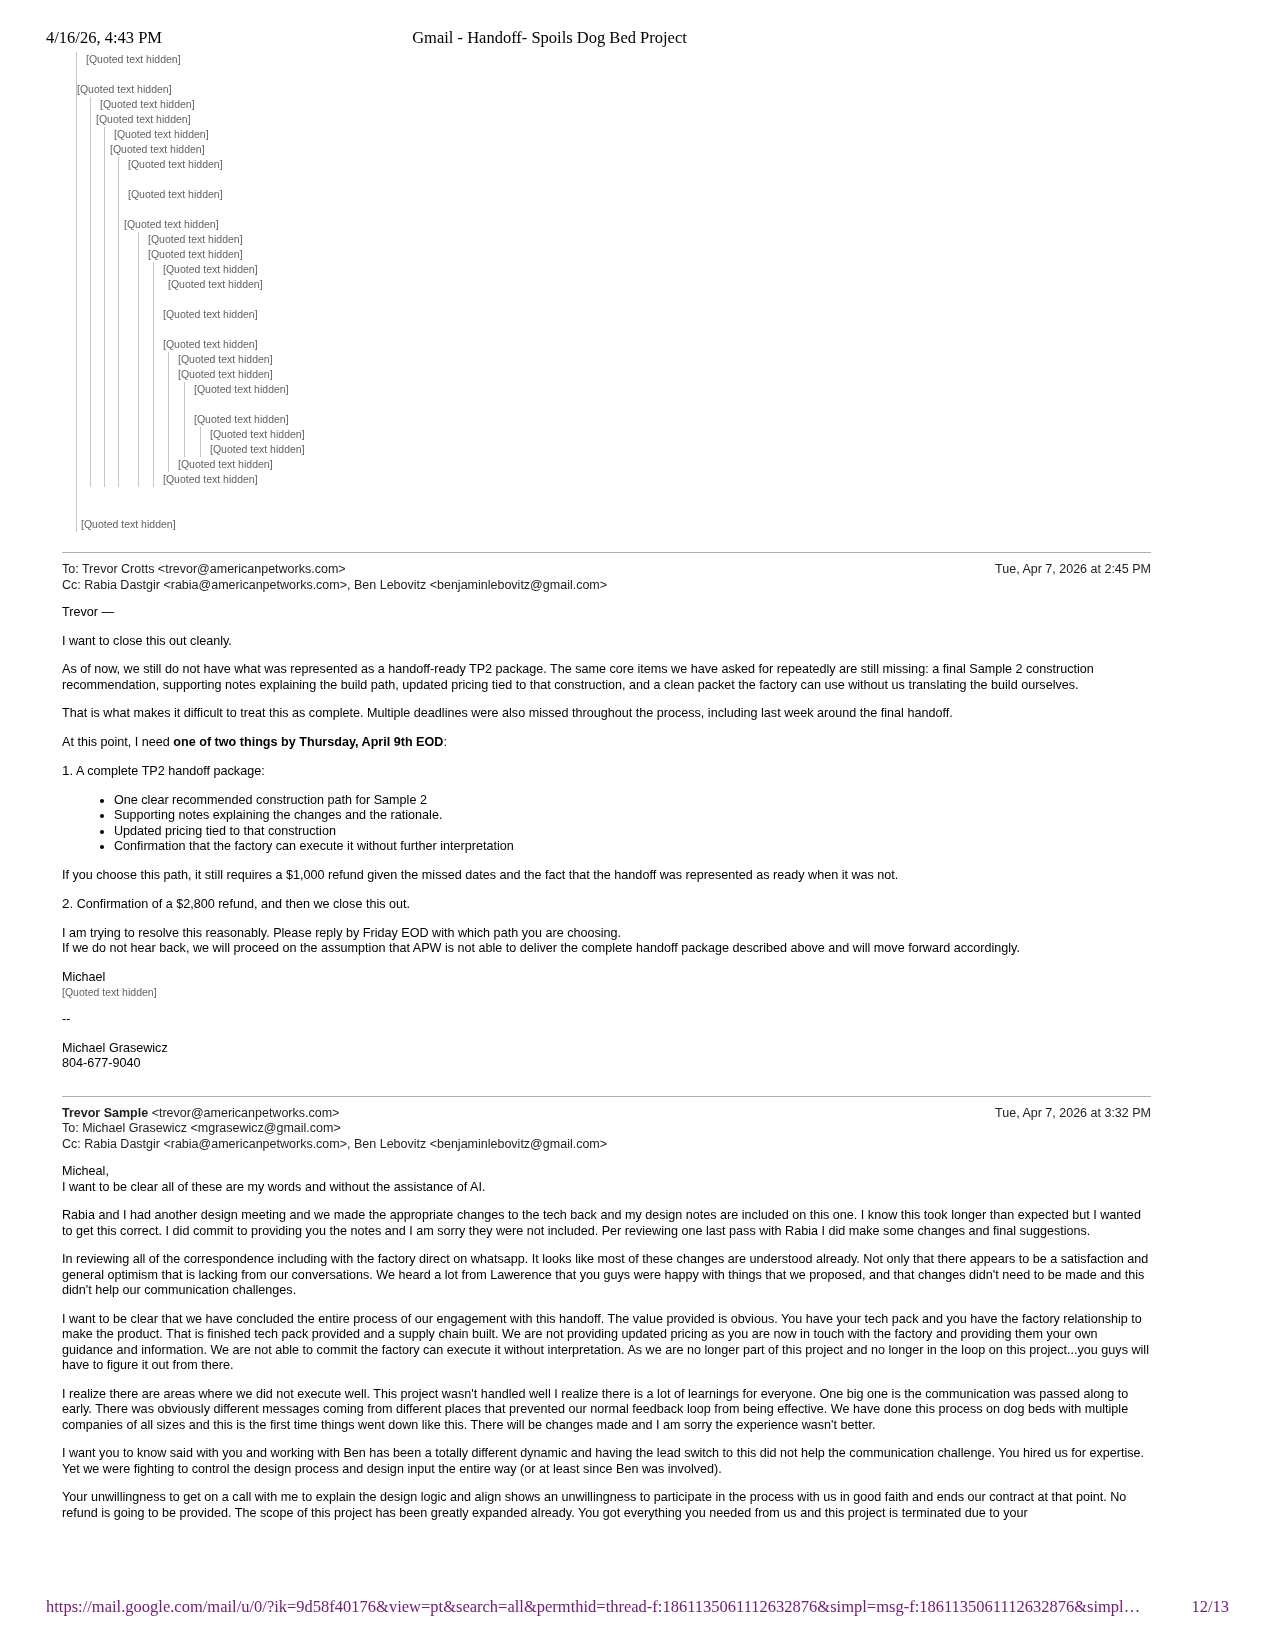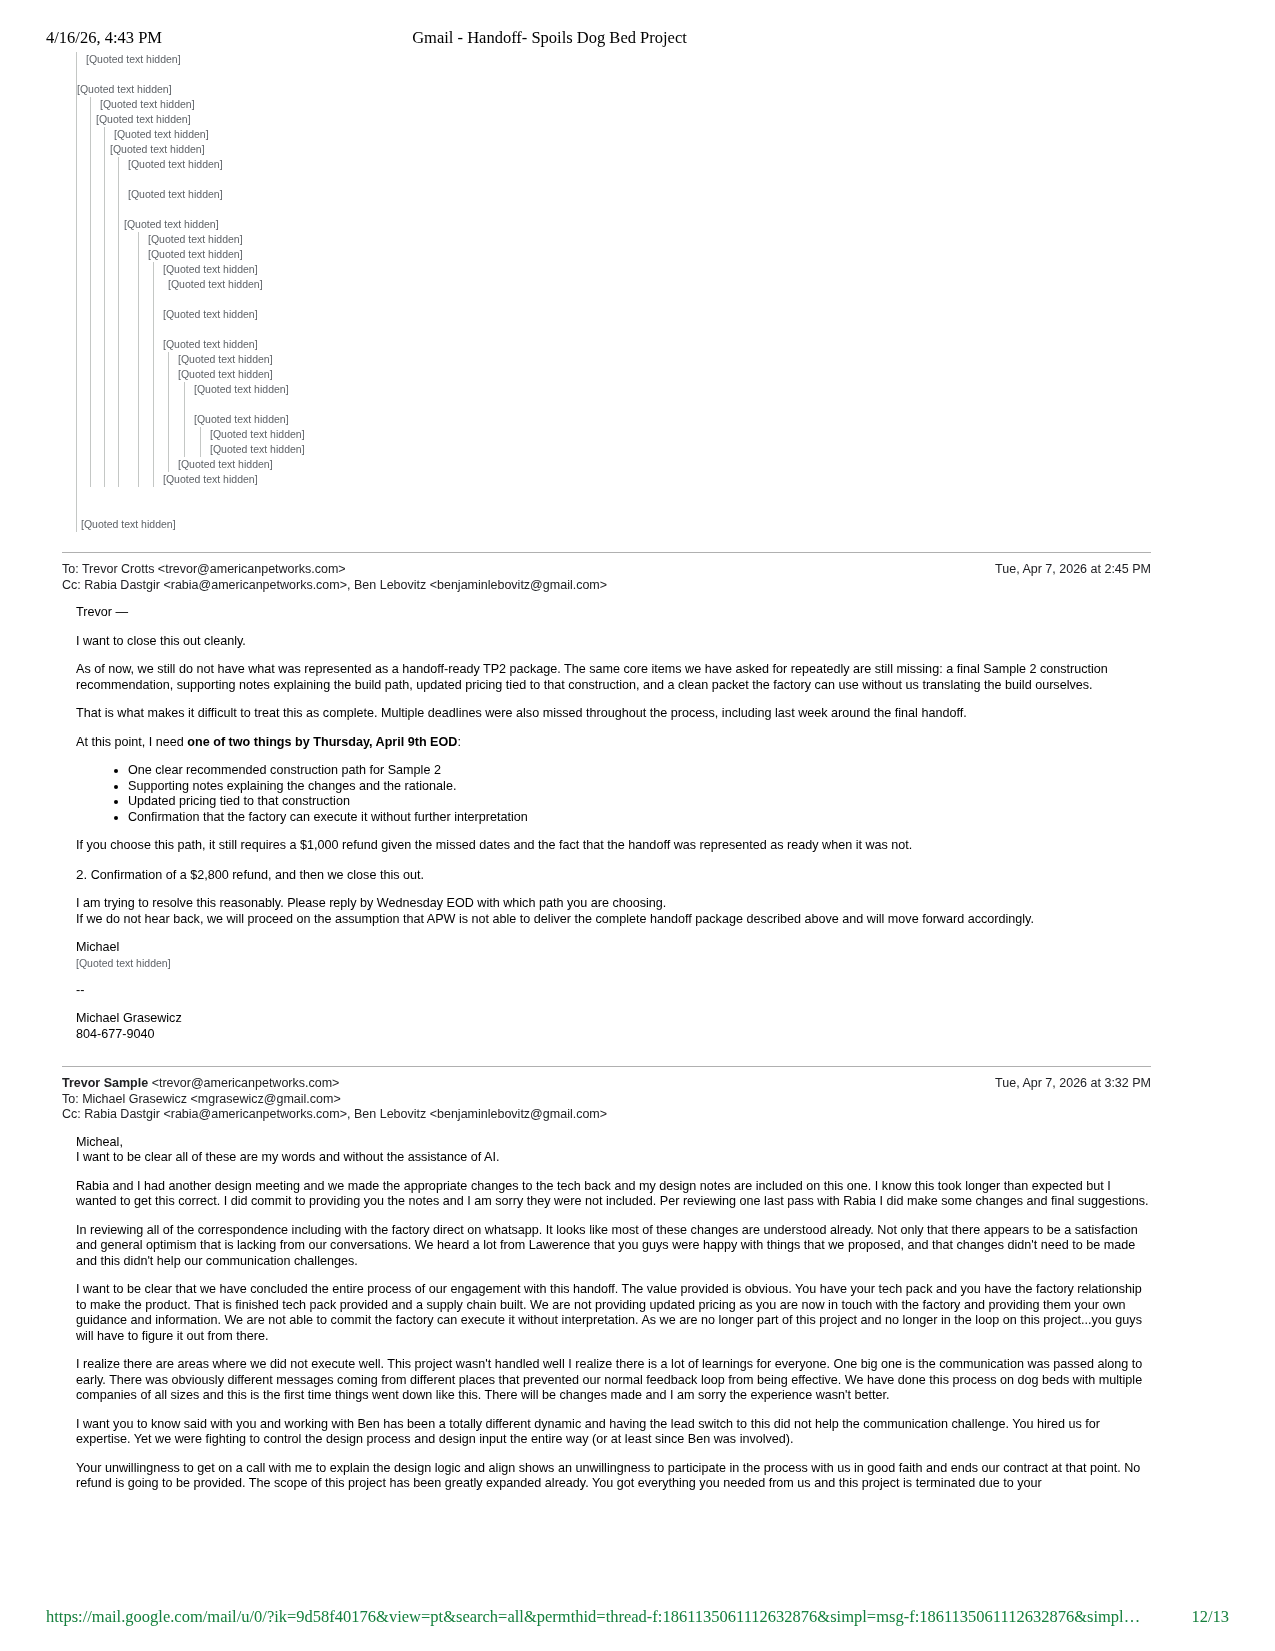--- a/index.html
+++ b/index.html
@@ -49,27 +49,27 @@
     left: 0;
     top: 0;
     width: 1099px;
     text-align: center;
     white-space: nowrap;
   }
 
   
   .print-footer {
     position: absolute;
-    bottom: 22px;
+    bottom: 32px;
     left: 0;
     width: 1275px;
     height: 22px;
     font-family: "Liberation Serif", serif;
     font-size: 16.5px;
-    color: #15803d;
+    color: #701a75;
   }
   .print-footer .pf-url {
     position: absolute;
     left: 46px;
     top: 0;
     white-space: nowrap;
   }
   .print-footer .pf-page {
     position: absolute;
     right: 46px;
@@ -126,21 +126,20 @@
     right: 0;
     top: 9px;
     white-space: nowrap;
     font-size: 12.5px;
   }
   .msg-head .to-line,
   .msg-head .cc-line { white-space: nowrap; }
 
   
   .msg-body {
-    margin-left: 14px;
     margin-top: 12px;
     font-size: 12.6px;
     line-height: 15.5px;
     color: #000;
   }
   .msg-body p {
     margin: 0 0 13px 0;
   }
   .msg-body p.tight { margin-bottom: 0; }
   .msg-body ul {
@@ -250,31 +249,34 @@
     </div>
 
     <div class="msg-body">
       <p>Trevor —</p>
       <p>I want to close this out cleanly.</p>
       <p>As of now, we still do not have what was represented as a handoff-ready TP2 package. The same core items we have asked for repeatedly are still missing: a final Sample 2 construction recommendation, supporting notes explaining the build path, updated pricing tied to that construction, and a clean packet the factory can use without us translating the build ourselves.</p>
       <p>That is what makes it difficult to treat this as complete. Multiple deadlines were also missed throughout the process, including last week around the final handoff.</p>
       <p>
         <span>At this point, I need </span><b>one of two things by Thursday, April 9th EOD</b><span>:</span>
       </p>
+      <p class="numitem">
+        <span class="num">1.</span><span> A complete TP2 handoff package:</span>
+      </p>
       <ul>
         <li>One clear recommended construction path for Sample 2</li>
         <li>Supporting notes explaining the changes and the rationale.</li>
         <li>Updated pricing tied to that construction</li>
         <li>Confirmation that the factory can execute it without further interpretation</li>
       </ul>
       <p>If you choose this path, it still requires a $1,000 refund given the missed dates and the fact that the handoff was represented as ready when it was not.</p>
       <p class="numitem">
         <span class="num">2.</span><span> Confirmation of a $2,800 refund, and then we close this out.</span>
       </p>
-      <p class="tight">I am trying to resolve this reasonably. Please reply by Wednesday EOD with which path you are choosing.</p>
+      <p class="tight">I am trying to resolve this reasonably. Please reply by Friday EOD with which path you are choosing.</p>
       <p>If we do not hear back, we will proceed on the assumption that APW is not able to deliver the complete handoff package described above and will move forward accordingly.</p>
       <p class="tight">Michael</p>
       <p class="sig-quote">[Quoted text hidden]</p>
       <p class="sig-dashes">--</p>
       <div class="sig-block">
         <div>Michael Grasewicz</div>
         <div>804-677-9040</div>
       </div>
     </div>
 

